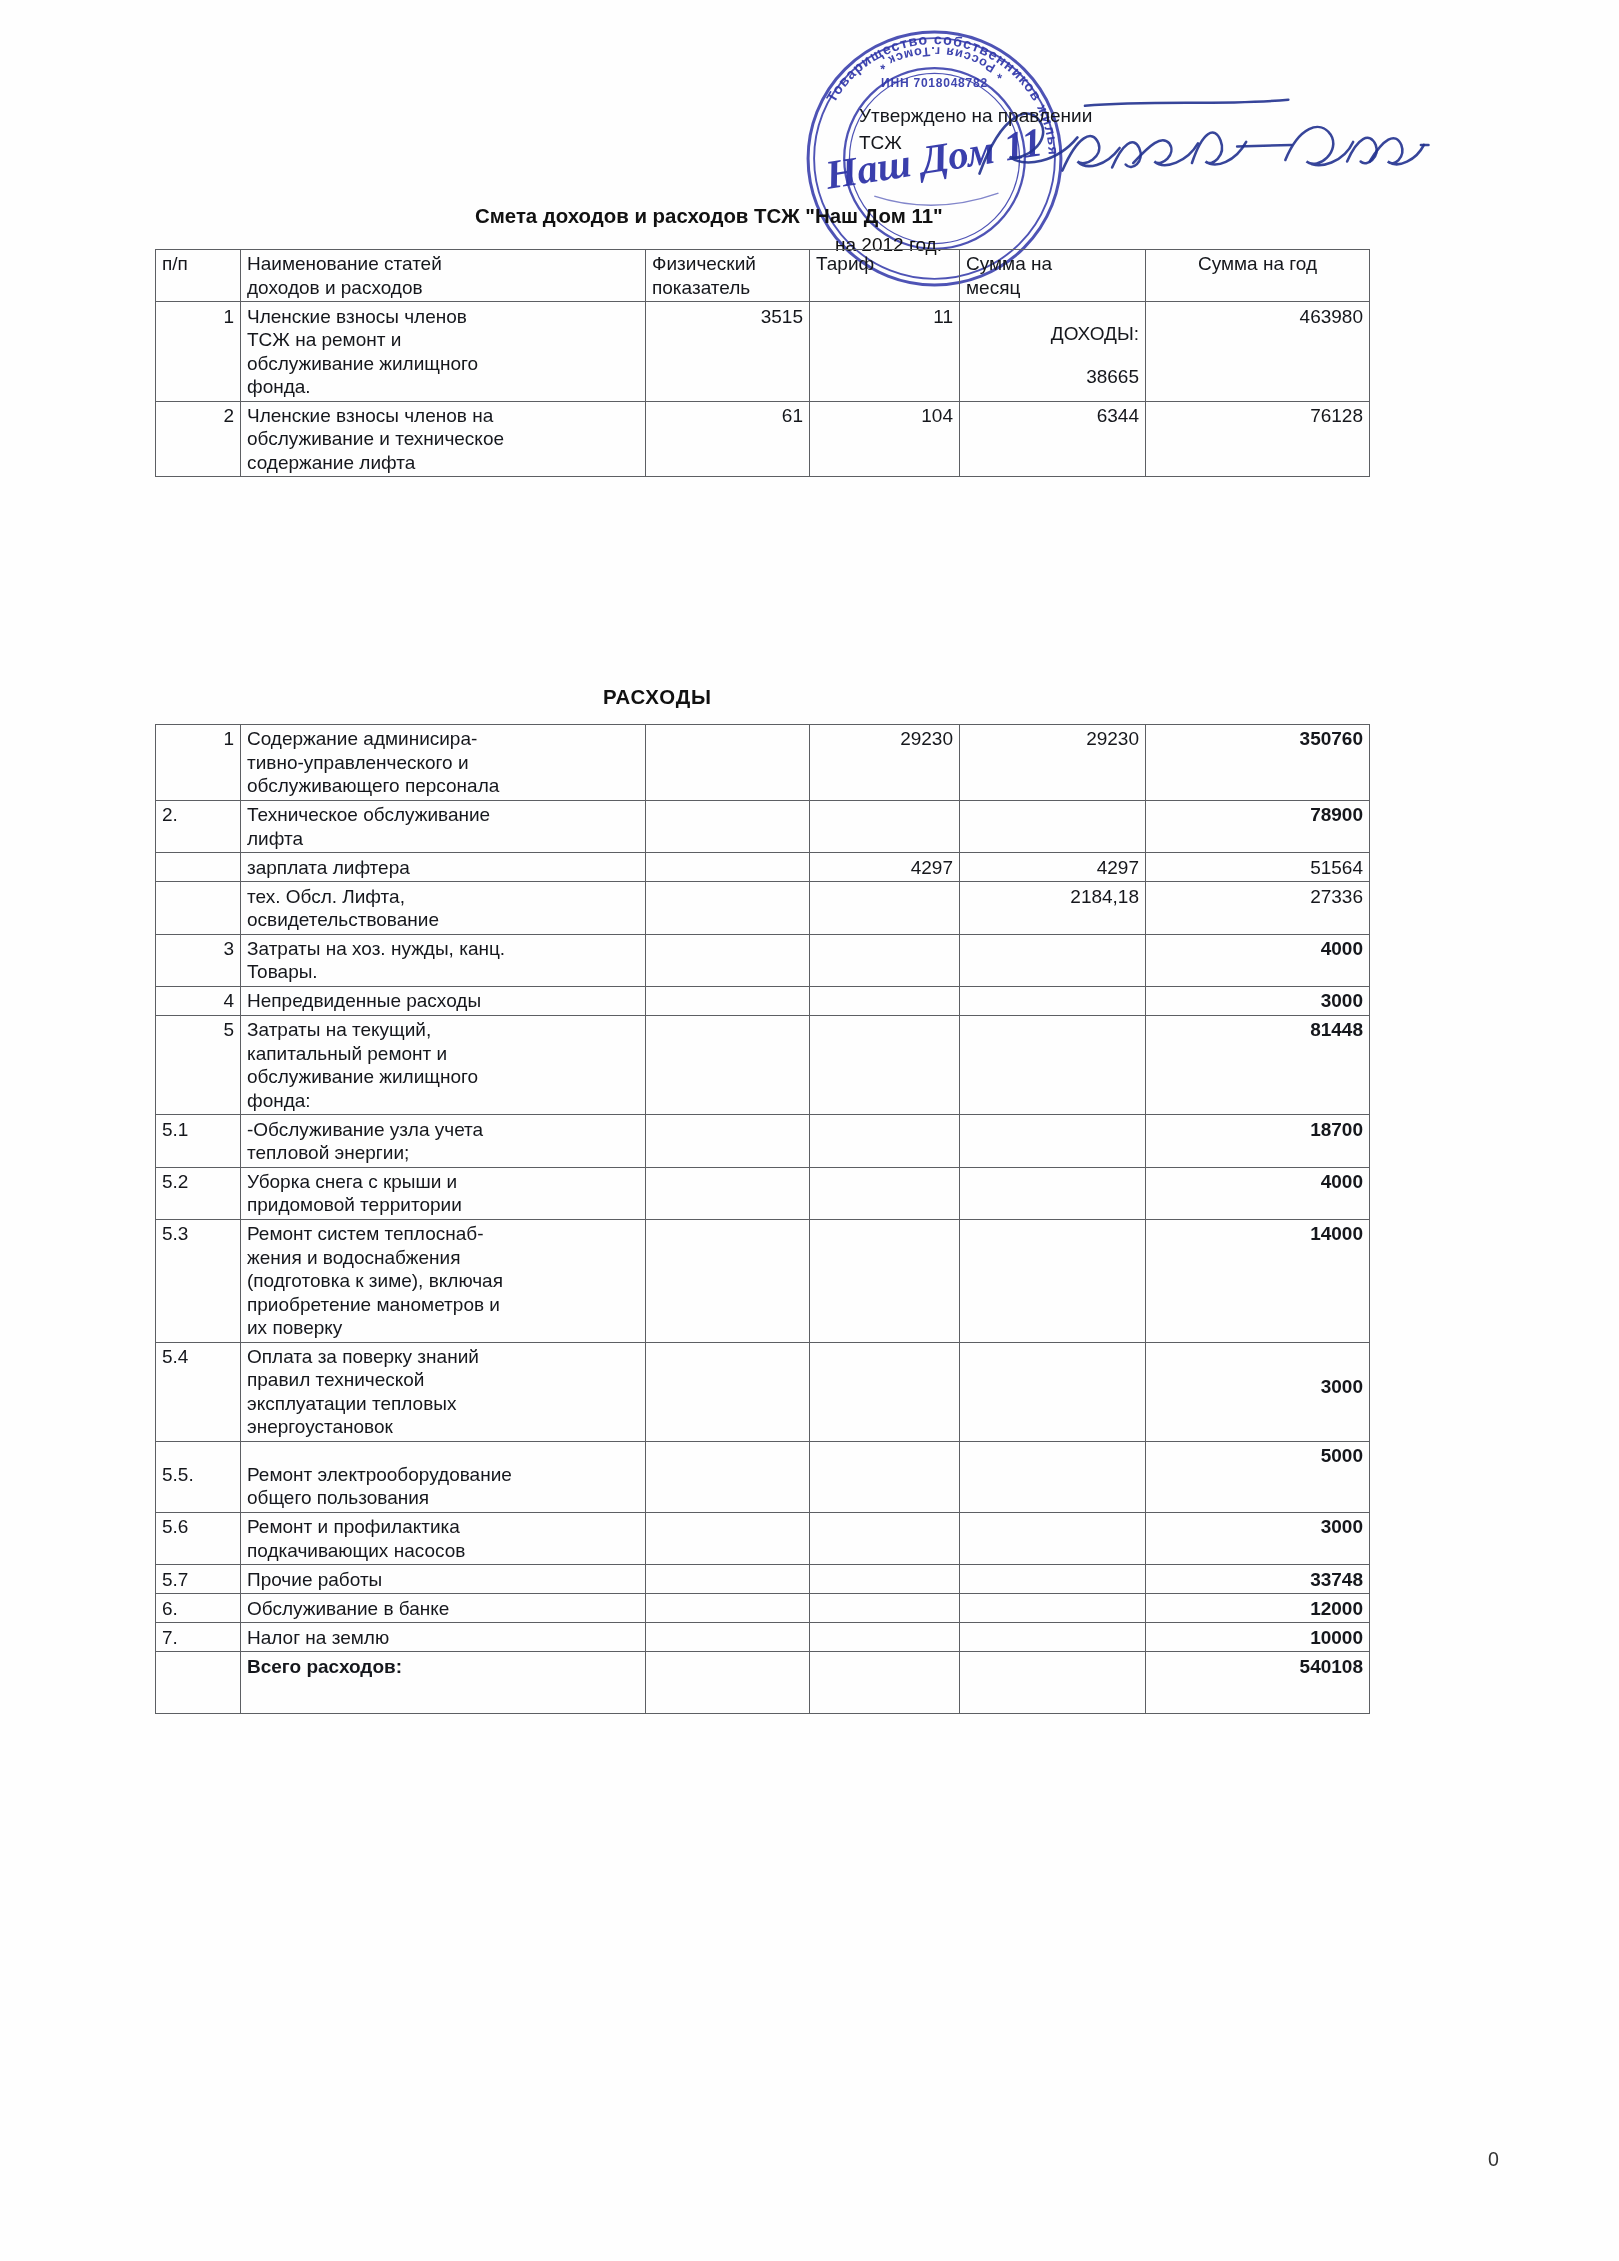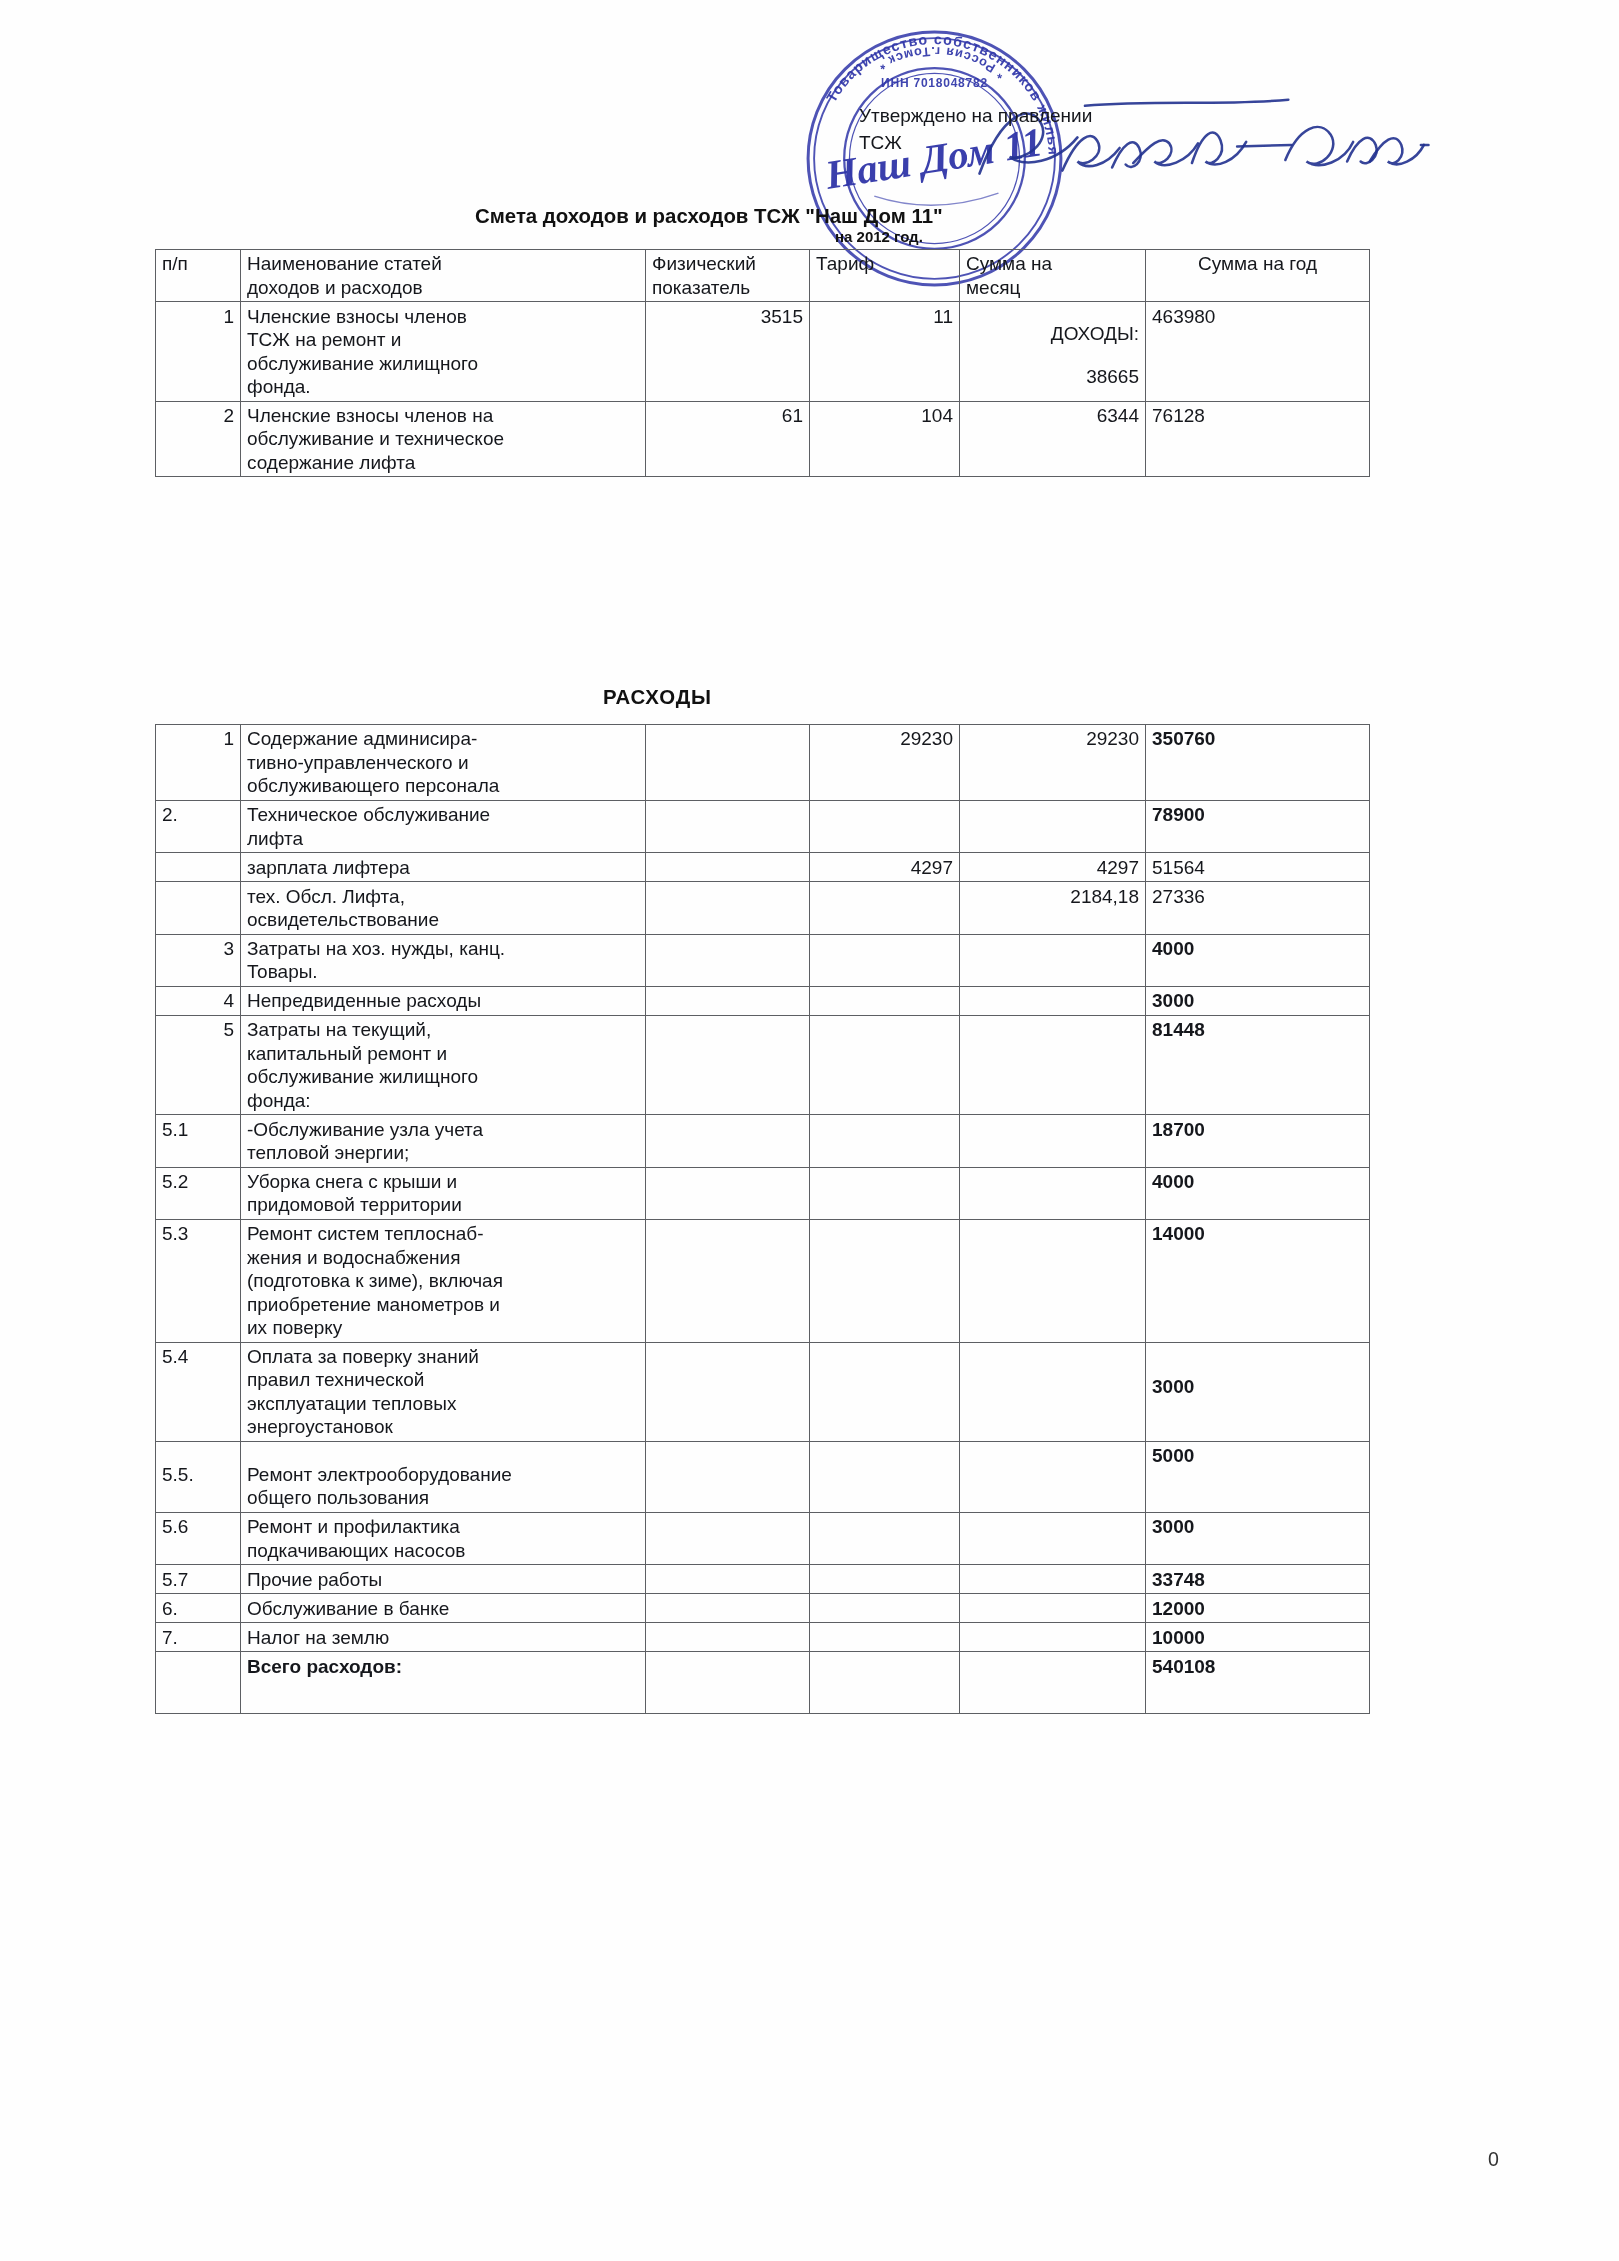--- a/index.html
+++ b/index.html
@@ -62,23 +62,23 @@
     left: 475px;
     top: 205px;
     font-size: 20.4px;
     font-weight: bold;
     color: #111;
     white-space: nowrap;
   }
   .doc-subtitle {
     position: absolute;
     left: 835px;
-    top: 228px;
-    font-size: 15px;
-    font-weight: bold;
+    top: 234px;
+    font-size: 19px;
+    font-weight: normal;
     color: #111;
     white-space: nowrap;
   }
 
   
   table.sheet {
     position: absolute;
     border-collapse: collapse;
     table-layout: fixed;
     font-size: 19px;
@@ -89,21 +89,21 @@
     padding: 2.3px 6px;
     vertical-align: top;
     line-height: 23.4px;
     background: transparent;
   }
   .c-np      { width: 72px;  text-align: left; }
   .c-name    { width: 392px; text-align: left; }
   .c-phys    { width: 151px; text-align: right; }
   .c-tarif   { width: 137px; text-align: right; }
   .c-month   { width: 173px; text-align: right; }
-  .c-year    { width: 211px; text-align: left; }
+  .c-year    { width: 211px; text-align: right; }
   .num-idx   { text-align: right; padding-right: 4.5px; }
   .idx-left  { text-align: left; }
   .bold      { font-weight: bold; }
   .vbot      { vertical-align: bottom; }
   .vmid      { vertical-align: middle; }
 
   
   #income-table { left: 155px; top: 249px; }
   
   #expense-table { left: 155px; top: 724px; }

